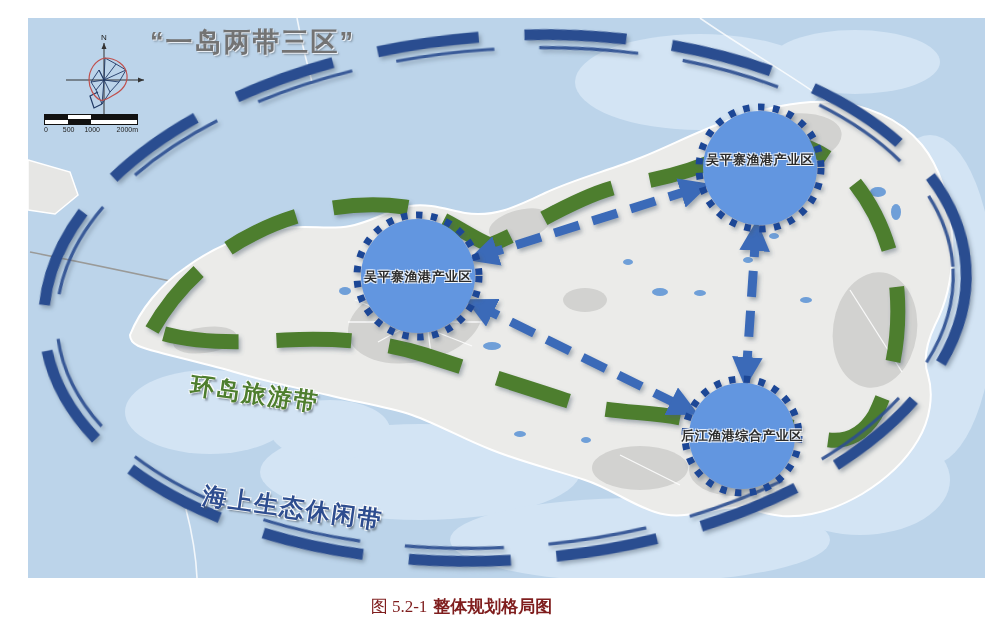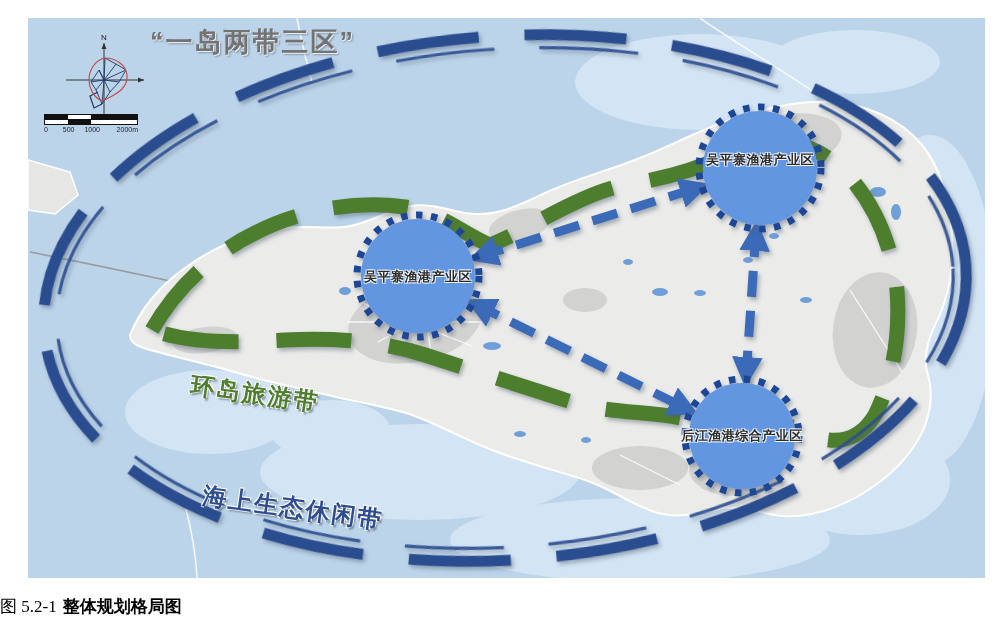--- a/index.html
+++ b/index.html
@@ -18,22 +18,22 @@
   .zone-label{position:absolute;transform:translate(-50%,-50%);font-size:13px;font-weight:bold;color:#2b2b2b;
         white-space:nowrap;letter-spacing:.5px;
         text-shadow:-1px -1px 0 rgba(255,255,255,.75),1px -1px 0 rgba(255,255,255,.75),
         -1px 1px 0 rgba(255,255,255,.75),1px 1px 0 rgba(255,255,255,.75);}
   .scalebar{position:absolute;left:44px;top:114px;width:94px;}
   .scalebar .bar{display:flex;height:4px;border:1px solid #111;}
   .scalebar .bar.row2{border-top:none;}
   .scalebar .seg{height:100%;}
   .scalebar .ticks{position:relative;height:9px;font-size:7px;color:#222;}
   .scalebar .ticks span{position:absolute;top:1px;}
-  .caption{position:absolute;left:0;top:595px;width:923px;text-align:left;
-        font-family:"Liberation Serif","DejaVu Serif",serif;font-size:17px;color:#000000;}
+  .caption{position:absolute;left:0;top:595px;width:923px;text-align:center;
+        font-family:"Liberation Serif","DejaVu Serif",serif;font-size:17px;color:#7f1d1d;}
   .caption .bold{font-weight:bold;margin-left:6px;}
 </style>
 </head>
 <body>
 
 <div class="page">
   <div class="map-area">
 
     <svg width="1000" height="633" viewBox="0 0 1000 633">
       <defs>

